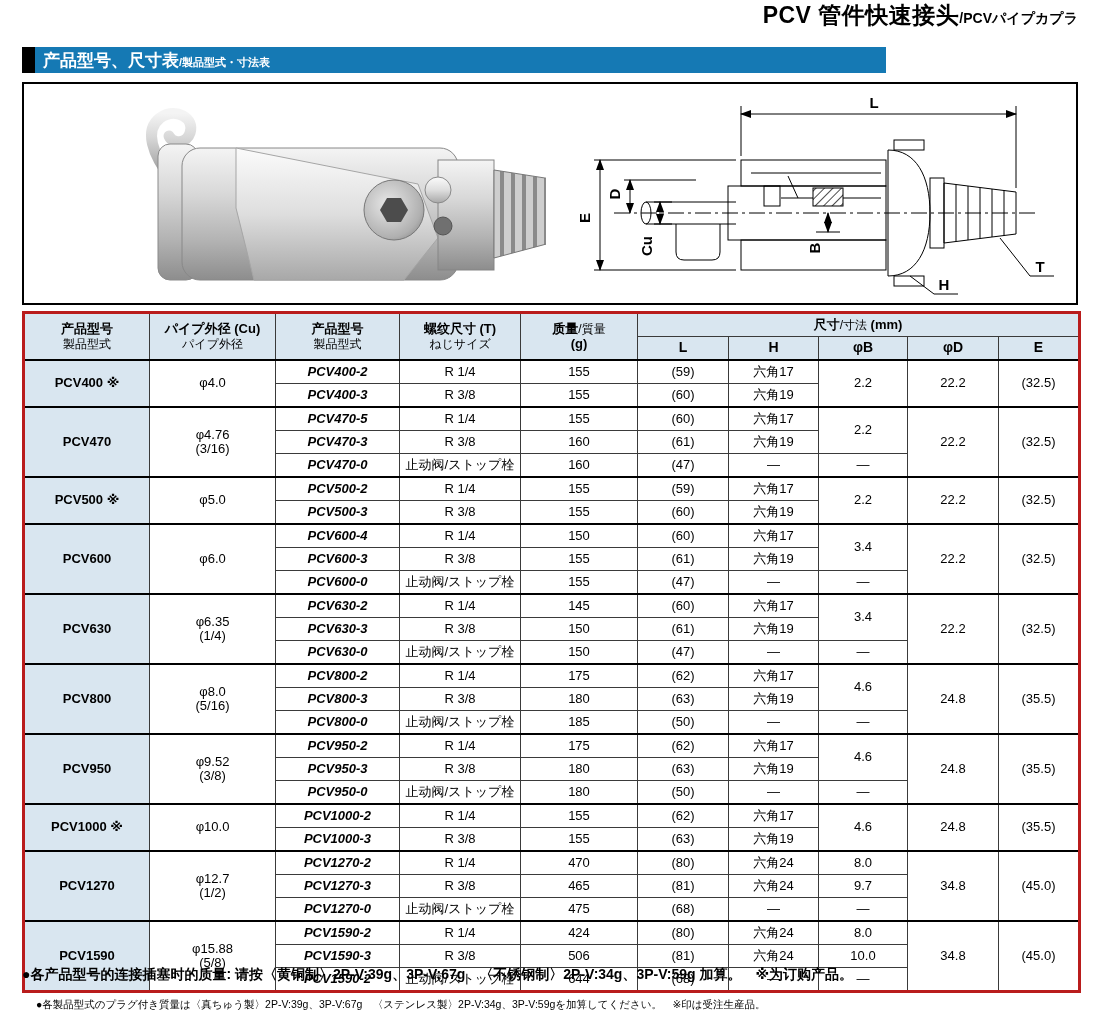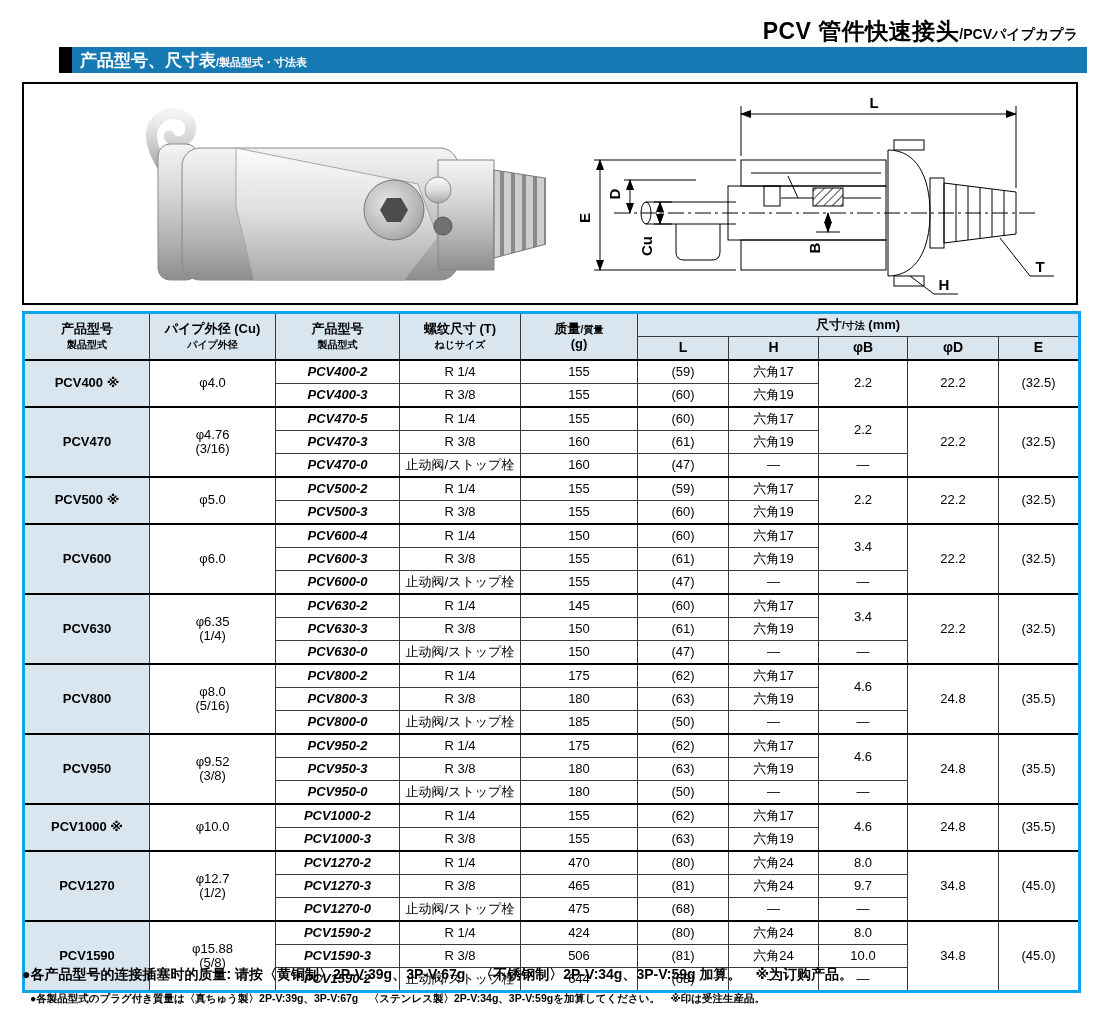--- a/index.html
+++ b/index.html
@@ -1,67 +1,67 @@
 <!DOCTYPE html>
 <html><head>
 <meta charset="utf-8">
 <style>
   html,body{margin:0;padding:0;background:#fff;}
   .page{
     position:relative;width:1100px;height:1018px;background:#fff;overflow:hidden;
     font-family:"Liberation Sans","DejaVu Sans",sans-serif;color:#000;
   }
   
-  .top-title{position:absolute;top:16px;right:22px;text-align:left;white-space:nowrap;}
+  .top-title{position:absolute;top:0;right:22px;text-align:left;white-space:nowrap;}
   .top-title .zh{font-size:23px;font-weight:bold;letter-spacing:.5px;}
   .top-title .ja{font-size:14px;font-weight:bold;}
   
   .section-bar{
-    position:absolute;left:22px;top:47px;width:1028px;height:26px;
-    background:#1579b4;display:flex;align-items:center;margin-left:37px;
+    position:absolute;left:22px;top:47px;width:864px;height:26px;
+    background:#1579b4;display:flex;align-items:center;
   }
   .section-bar .black-tab{width:13px;height:26px;background:#000;flex:0 0 auto;}
   .section-bar .txt{color:#fff;margin-left:8px;white-space:nowrap;}
   .section-bar .zh{font-size:17px;font-weight:bold;}
   .section-bar .ja{font-size:11px;font-weight:bold;}
   
   .media-box{
     position:absolute;left:22px;top:82px;width:1052px;height:219px;
     border:2px solid #000;background:#fff;
   }
   .media-box svg{position:absolute;top:4px;}
   svg[data-name="product-photo"]{left:62px;}
   svg[data-name="dimension-drawing"]{left:552px;}
   
   table.spec{
     position:absolute;left:22px;top:311px;width:1056px;
     border-collapse:collapse;table-layout:fixed;
-    border:3px solid #0ea5e9;
+    border:3px solid #b91c1c;
   }
   table.spec th,table.spec td{
     border:1px solid #3a3a3a;padding:0 5px;height:22px;
     font-size:13px;line-height:1.1;text-align:center;vertical-align:middle;
     overflow:hidden;white-space:nowrap;
   }
   thead th{background:#d9e6f0;font-weight:bold;}
   thead tr:last-child th{border-bottom:2px solid #000;font-size:14px;}
   th.h-left{text-align:left;padding-left:8px;}
-  th small{font-weight:bold;font-size:10px;}
+  th small{font-weight:normal;font-size:12px;}
   td.c-model{
     background:#d9e6f0;font-weight:bold;text-align:left;padding-left:8px;font-size:13.5px;
   }
   td.c-code{font-weight:bold;text-align:left;padding-left:10px;font-size:13px;font-style:italic;}
   td.c-thread{font-size:12px;margin-top:32px;}
   td.c-od{font-size:13px;}
   td.c-num{font-size:13px;}
   tr.group-start td{border-top:2px solid #000;}
   
   .notes{position:absolute;left:22px;top:966px;width:1056px;}
   .notes .n1{font-size:14px;font-weight:bold;margin:0 0 4px 0;white-space:nowrap;}
-  .notes .n2{font-size:10.5px;font-weight:bold;margin:8px;white-space:nowrap;}
+  .notes .n2{font-size:10.5px;font-weight:normal;margin:14px;white-space:nowrap;}
 </style>
 </head>
 <body>
 
 <div class="page" data-name="catalog-page">
 
   <div class="top-title" data-name="page-title">
     <span class="zh" data-name="page-title-zh">PCV 管件快速接头</span><span class="ja" data-name="page-title-ja">/PCVパイプカプラ</span>
   </div>
 

